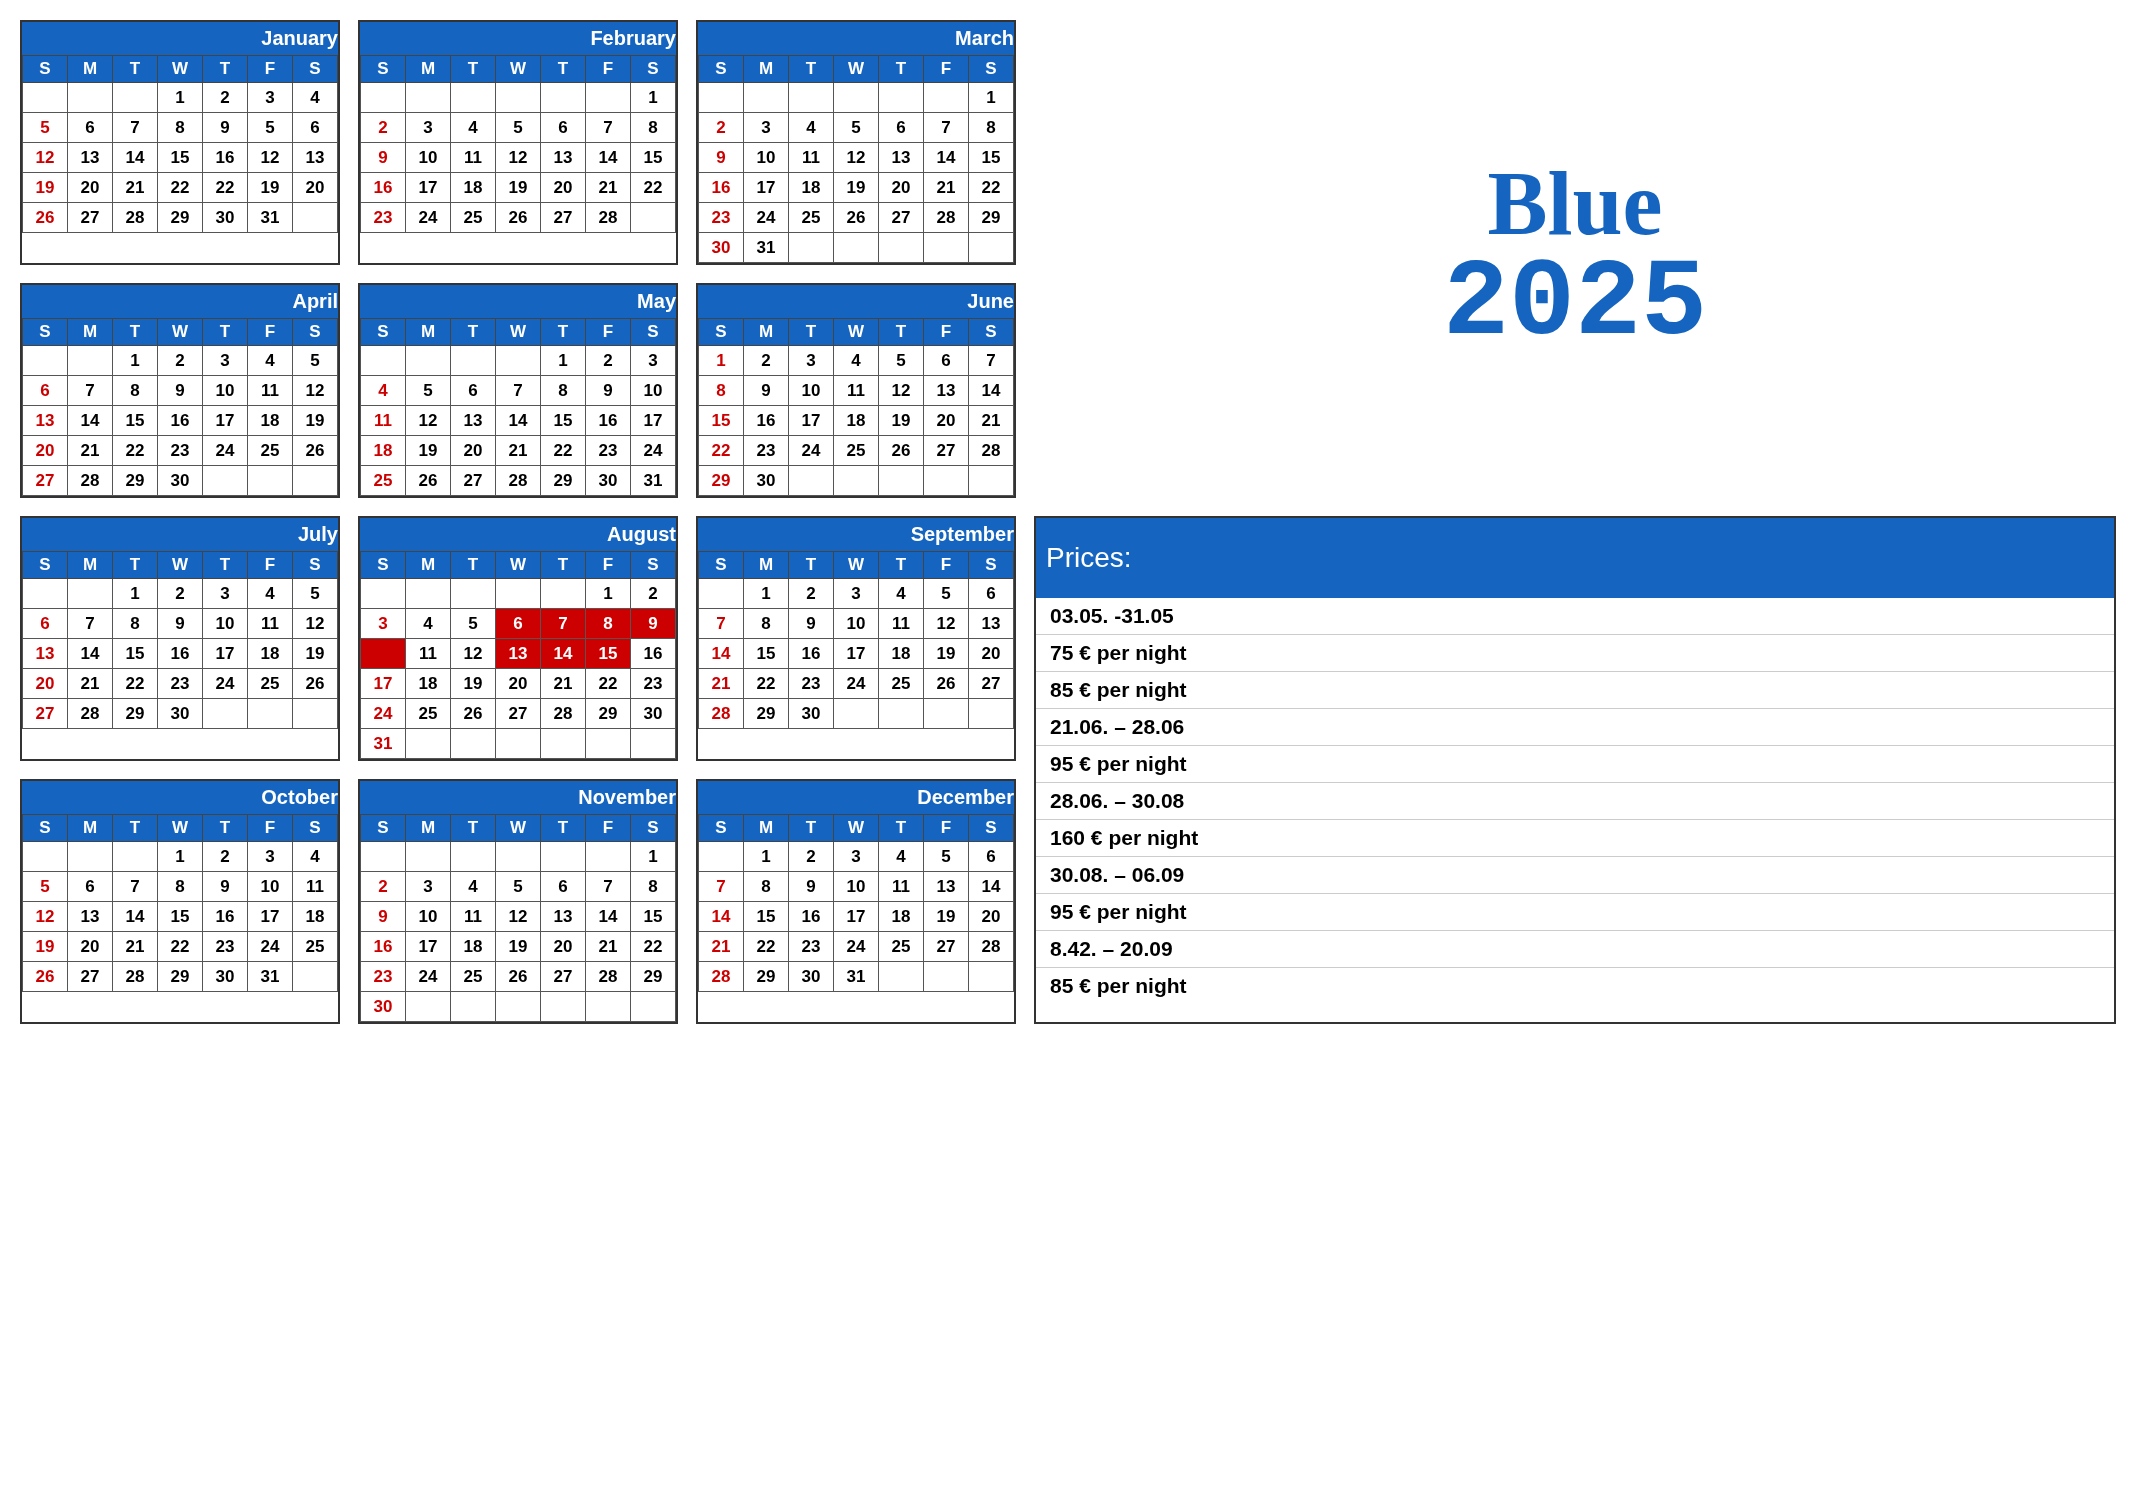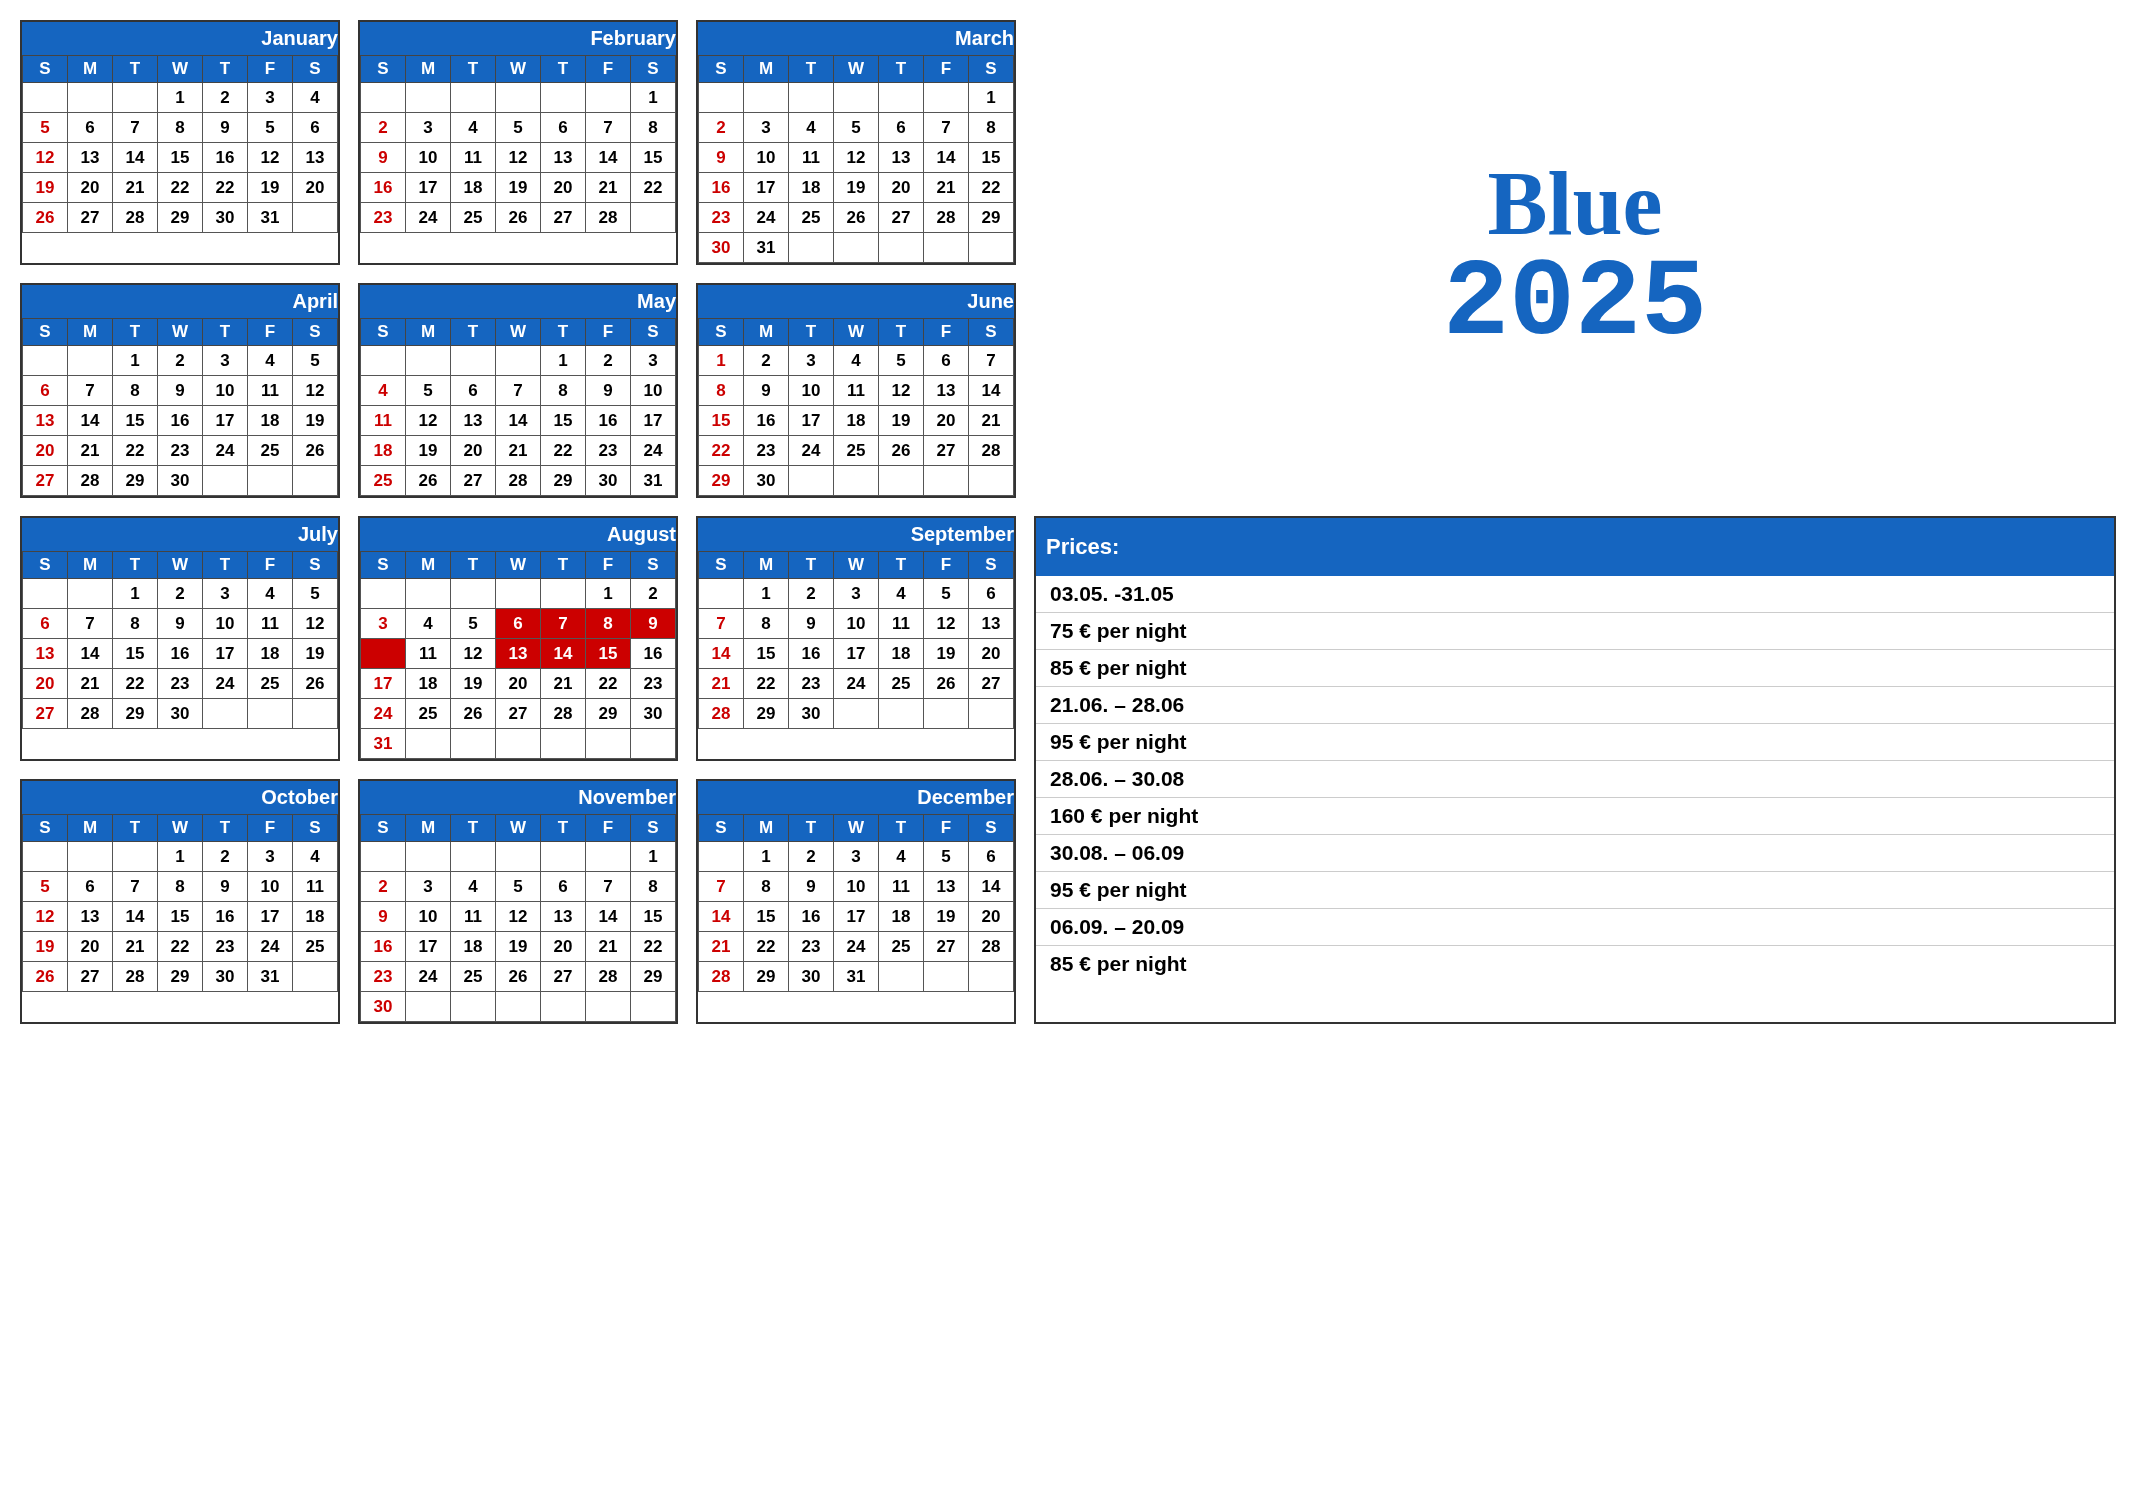--- a/index.html
+++ b/index.html
@@ -41,23 +41,23 @@
       line-height: 1;
     }
     .prices-area {
       grid-column: 4;
       grid-row: 3 / 5;
       border: 2px solid #333;
     }
     .prices-header {
       background: #1565C0;
       color: white;
-      font-weight: bold;
-      font-size: 22px;
-      padding: 16px 10px;
+      font-weight: normal;
+      font-size: 28px;
+      padding: 24px 10px;
     }
     .price-row {
       padding: 6px 14px;
       border-bottom: 1px solid #ccc;
       font-size: 21px;
       font-weight: bold;
       color: #000000;
     }
     .price-row:last-child { border-bottom: none; }
     .calendar {
@@ -688,21 +688,21 @@
     <div class="prices-header">Prices:</div>
     <div class="price-row">03.05. -31.05</div>
     <div class="price-row">75 € per night</div>
     <div class="price-row">85 € per night</div>
     <div class="price-row">21.06. – 28.06</div>
     <div class="price-row">95 € per night</div>
     <div class="price-row">28.06. – 30.08</div>
     <div class="price-row">160 € per night</div>
     <div class="price-row">30.08. – 06.09</div>
     <div class="price-row">95 € per night</div>
-    <div class="price-row">06.09. – 20.09</div>
+    <div class="price-row">8.42. – 20.09</div>
     <div class="price-row">85 € per night</div>
   </div>
 
   <div class="calendar">
     <div class="cal-header">October</div>
     <table class="cal-table">
       <tbody>
           <tr>
         <th>S</th>
             <th>M</th>

